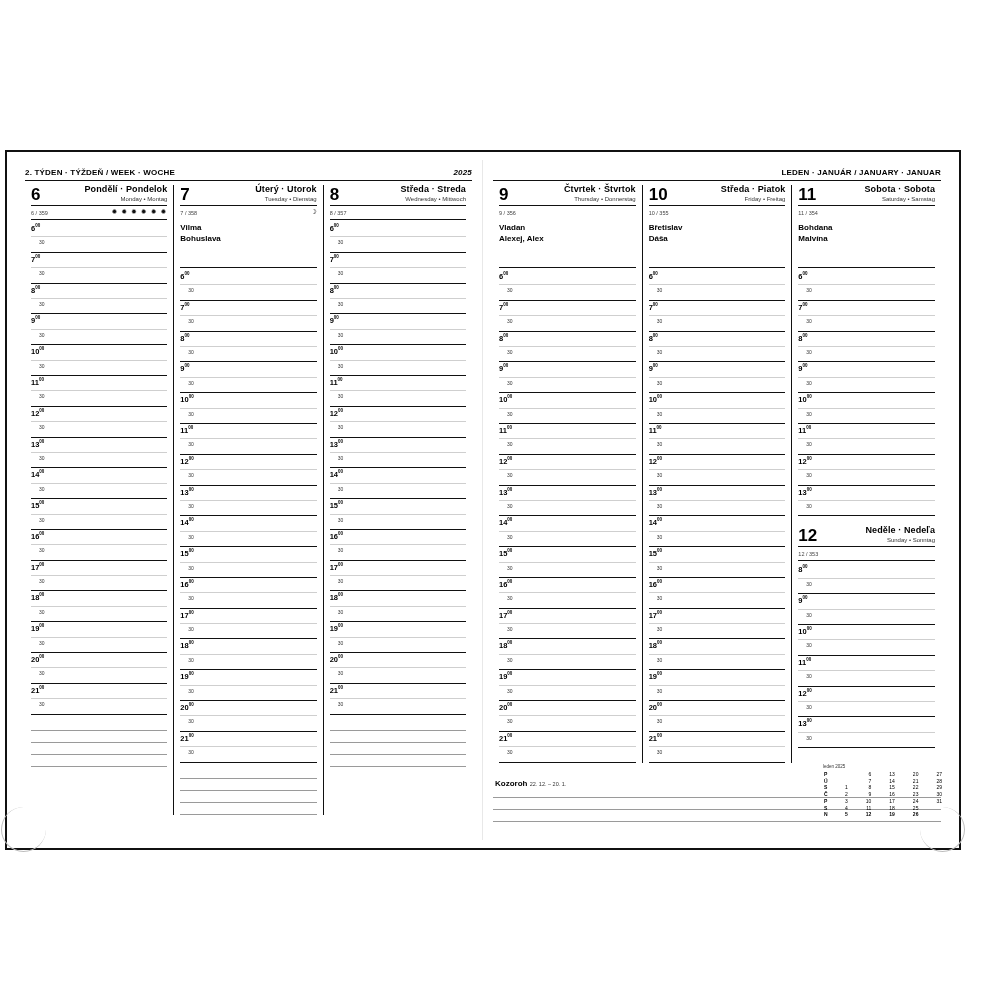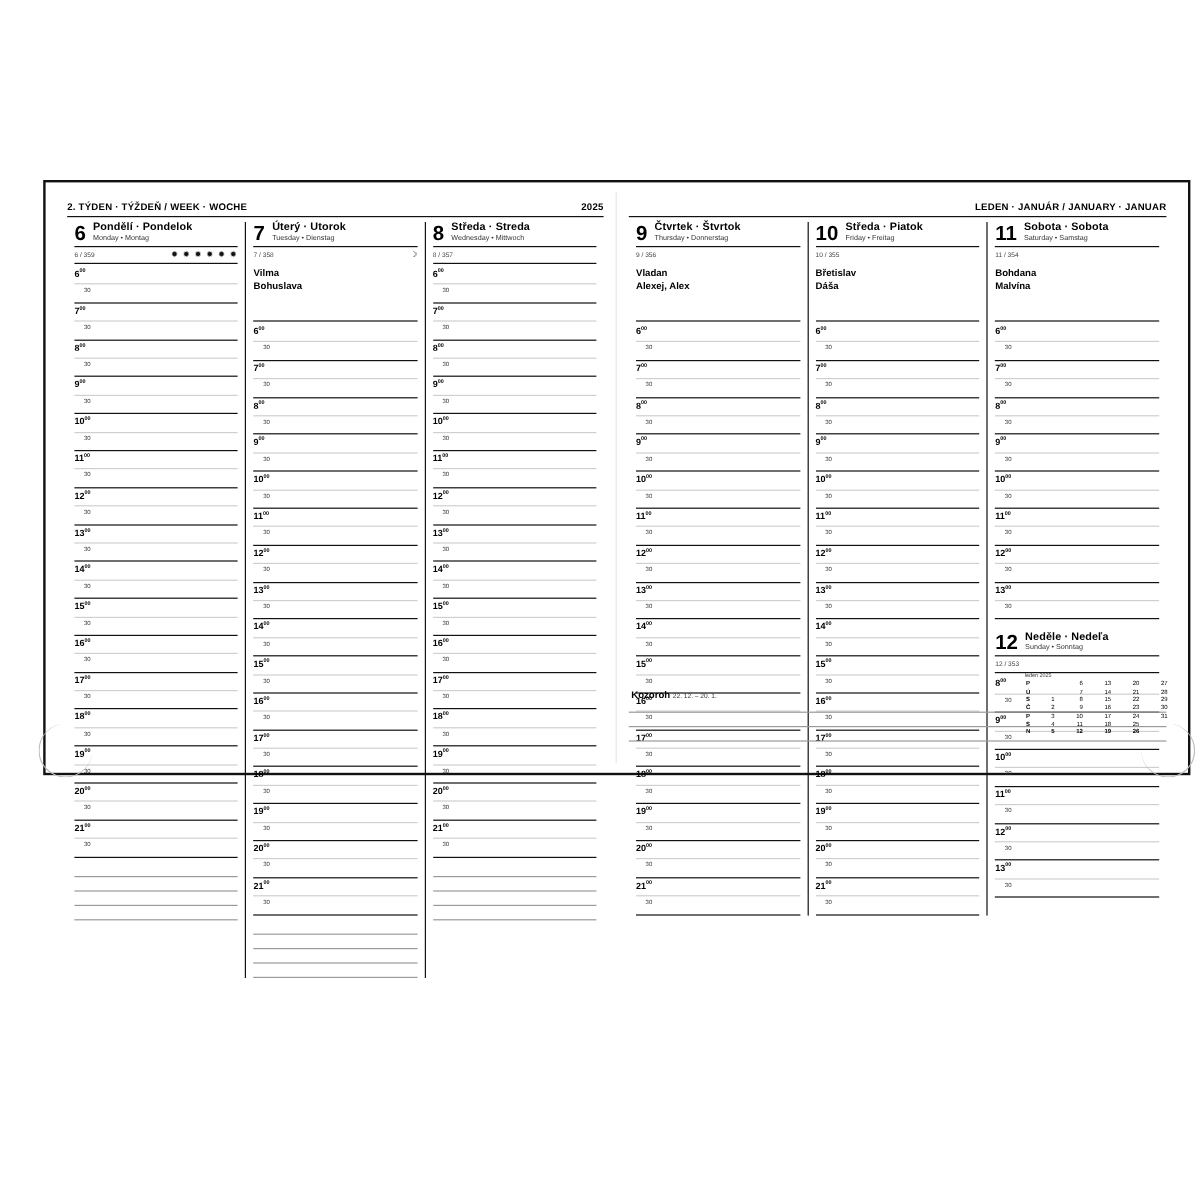--- a/index.html
+++ b/index.html
@@ -1,41 +1,41 @@
 <!DOCTYPE html>
 <html><head>
 <meta charset="utf-8">
 <style>
   html,body{margin:0;padding:0;background:#ffffff;}
   body{width:1000px;height:1000px;font-family:"Liberation Sans",sans-serif;color:#000;}
   #page{position:relative;width:1000px;height:1000px;background:#fff;overflow:hidden;}
 
   
-  .book{position:absolute;left:36px;top:150px;width:956px;height:496px;background:#ffffff;border:2px solid #111;box-sizing:border-box;}
+  .book{position:absolute;left:5px;top:150px;width:956px;height:700px;background:#ffffff;border:2px solid #111;box-sizing:border-box;}
   .book-inner{position:absolute;left:8px;top:8px;right:8px;bottom:8px;background:#fff;display:flex;}
   .page{flex:1 1 50%;position:relative;padding:8px 10px 0 10px;box-sizing:border-box;}
   .page.left{border-right:1px solid #e8e8e8;}
 
   
   .corner{position:absolute;width:44px;height:44px;border:1px solid #bdbdbd;border-radius:50%;}
   .corner.bl{left:-14px;bottom:-12px;border-top:none;border-right:none;}
   .corner.br{right:-14px;bottom:-12px;border-top:none;border-left:none;}
 
   .topbar{display:flex;justify-content:space-between;align-items:flex-end;font-size:8px;font-weight:bold;letter-spacing:.2px;padding-bottom:3px;}
-  .topbar .yr{font-size:8px;font-weight:bold;}
+  .topbar .yr{font-size:8px;font-weight:bold;font-style:italic;}
   .topbar.right{justify-content:flex-end;}
   .rule-top{border-bottom:1px solid #111;margin-bottom:4px;}
 
   .cols{display:flex;gap:0;}
   .col{flex:1 1 0;box-sizing:border-box;padding:0 6px;}
   .col + .col{border-left:1px solid #111;}
 
   .dayhead{display:flex;align-items:flex-start;gap:6px;}
   .daynum{font-size:17px;font-weight:bold;line-height:1;padding-top:1px;}
-  .dnames{flex:1;min-width:0;}
+  .dnames{flex:1;min-width:0;text-align:right;}
   .dn1{font-size:9px;font-weight:bold;letter-spacing:.1px;line-height:1.1;}
   .dn2{font-size:6px;color:#333;line-height:1.2;margin-top:1px;}
   .dayhead-rule{border-bottom:1px solid #111;margin-top:2px;}
   .doy{font-size:5.5px;color:#444;margin-top:2px;}
   .doyrow{display:flex;justify-content:space-between;align-items:center;height:11px;}
   .moons{font-size:7px;letter-spacing:1px;color:#111;}
   .moon-right{font-size:7px;}
 
   .names{min-height:42px;padding-top:6px;font-size:8px;font-weight:bold;line-height:1.35;}
   .names .sub{font-weight:normal;font-size:5.5px;line-height:1.15;color:#222;}

